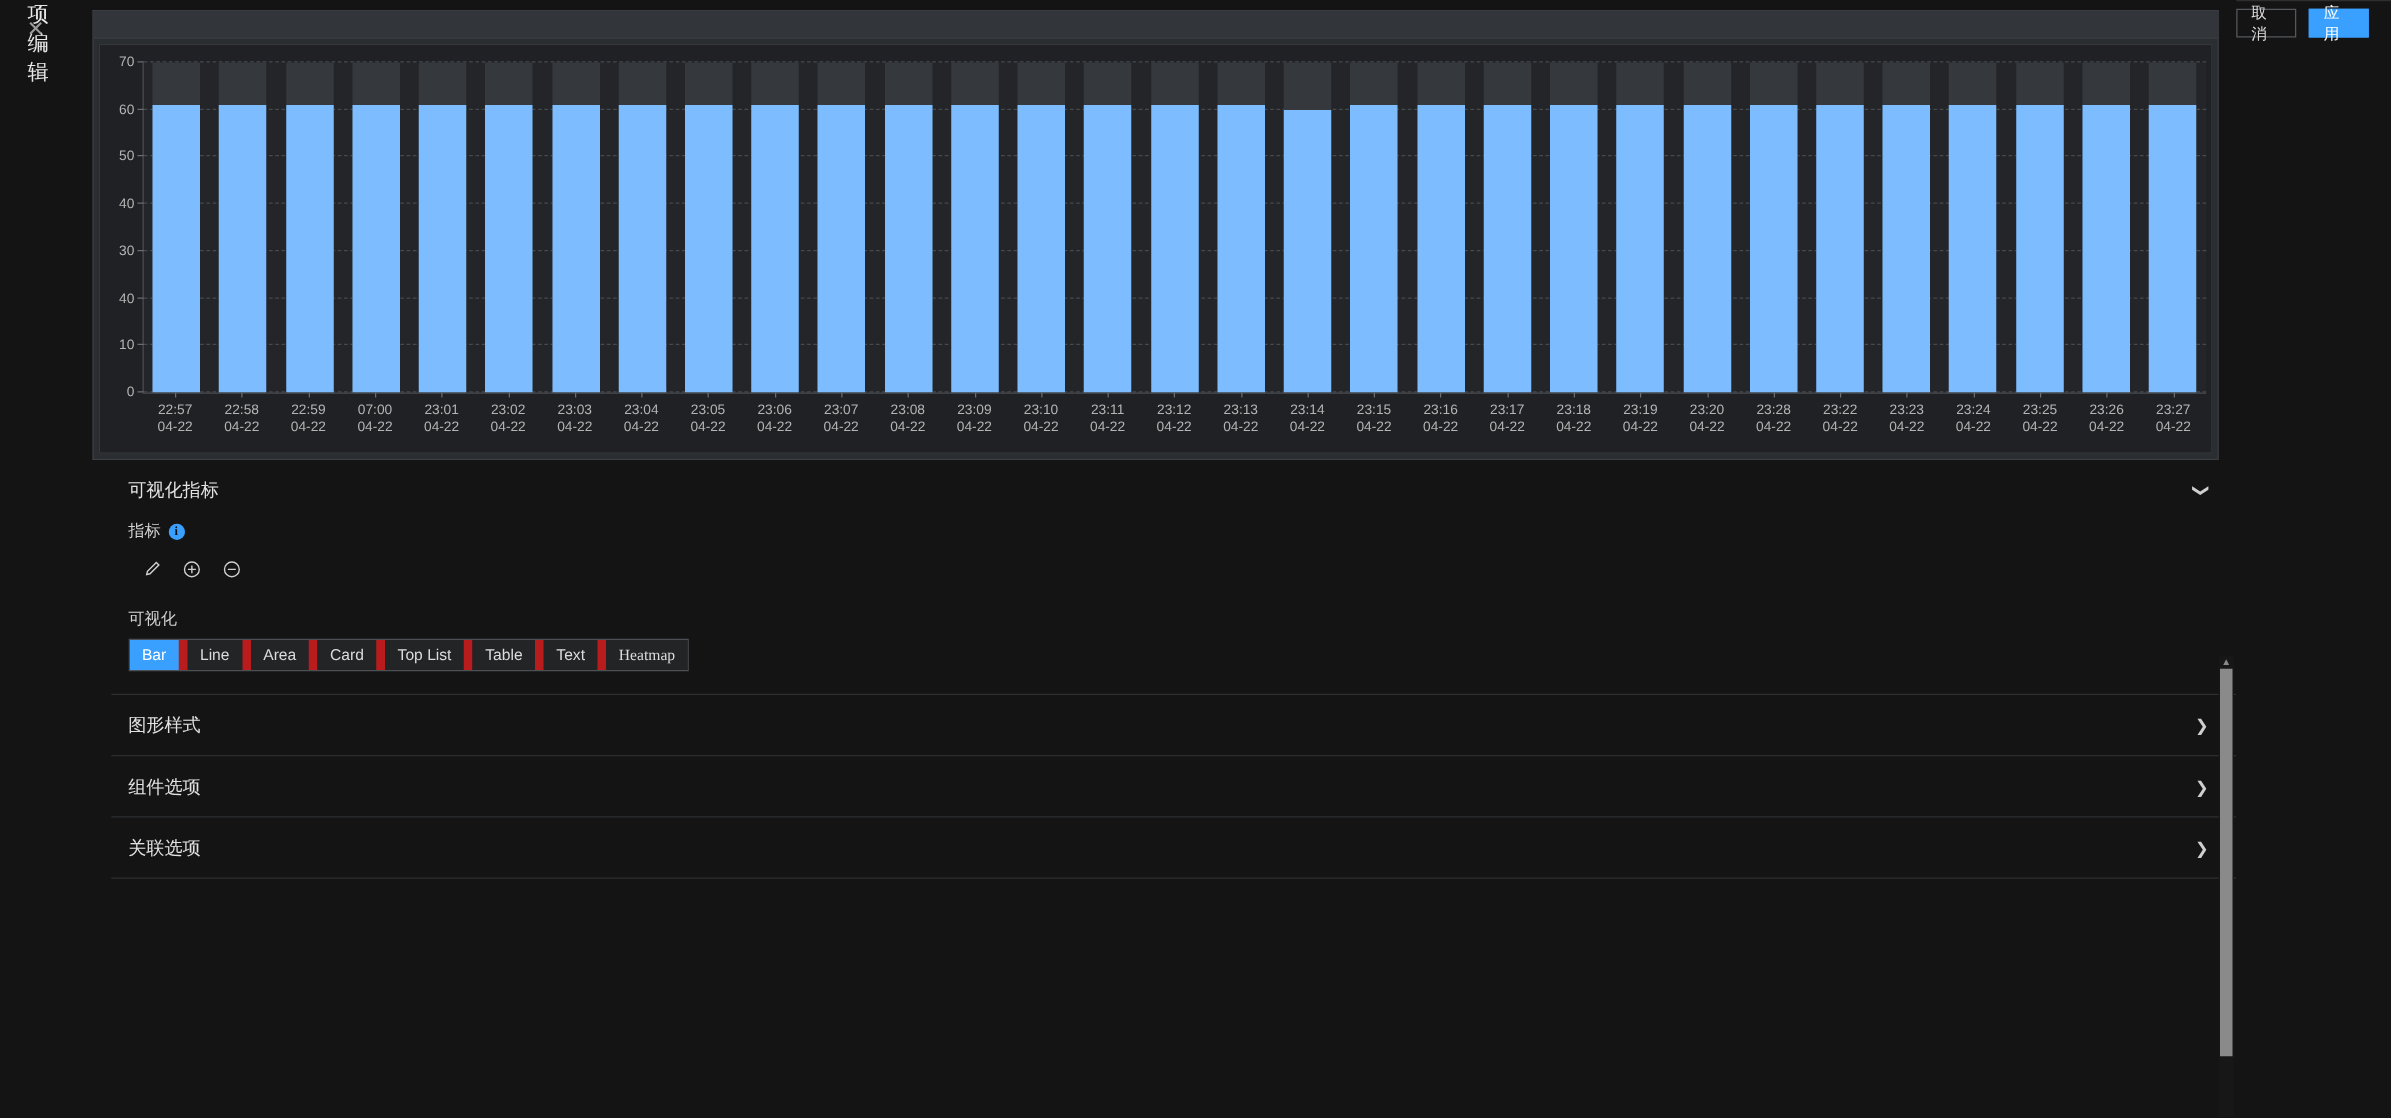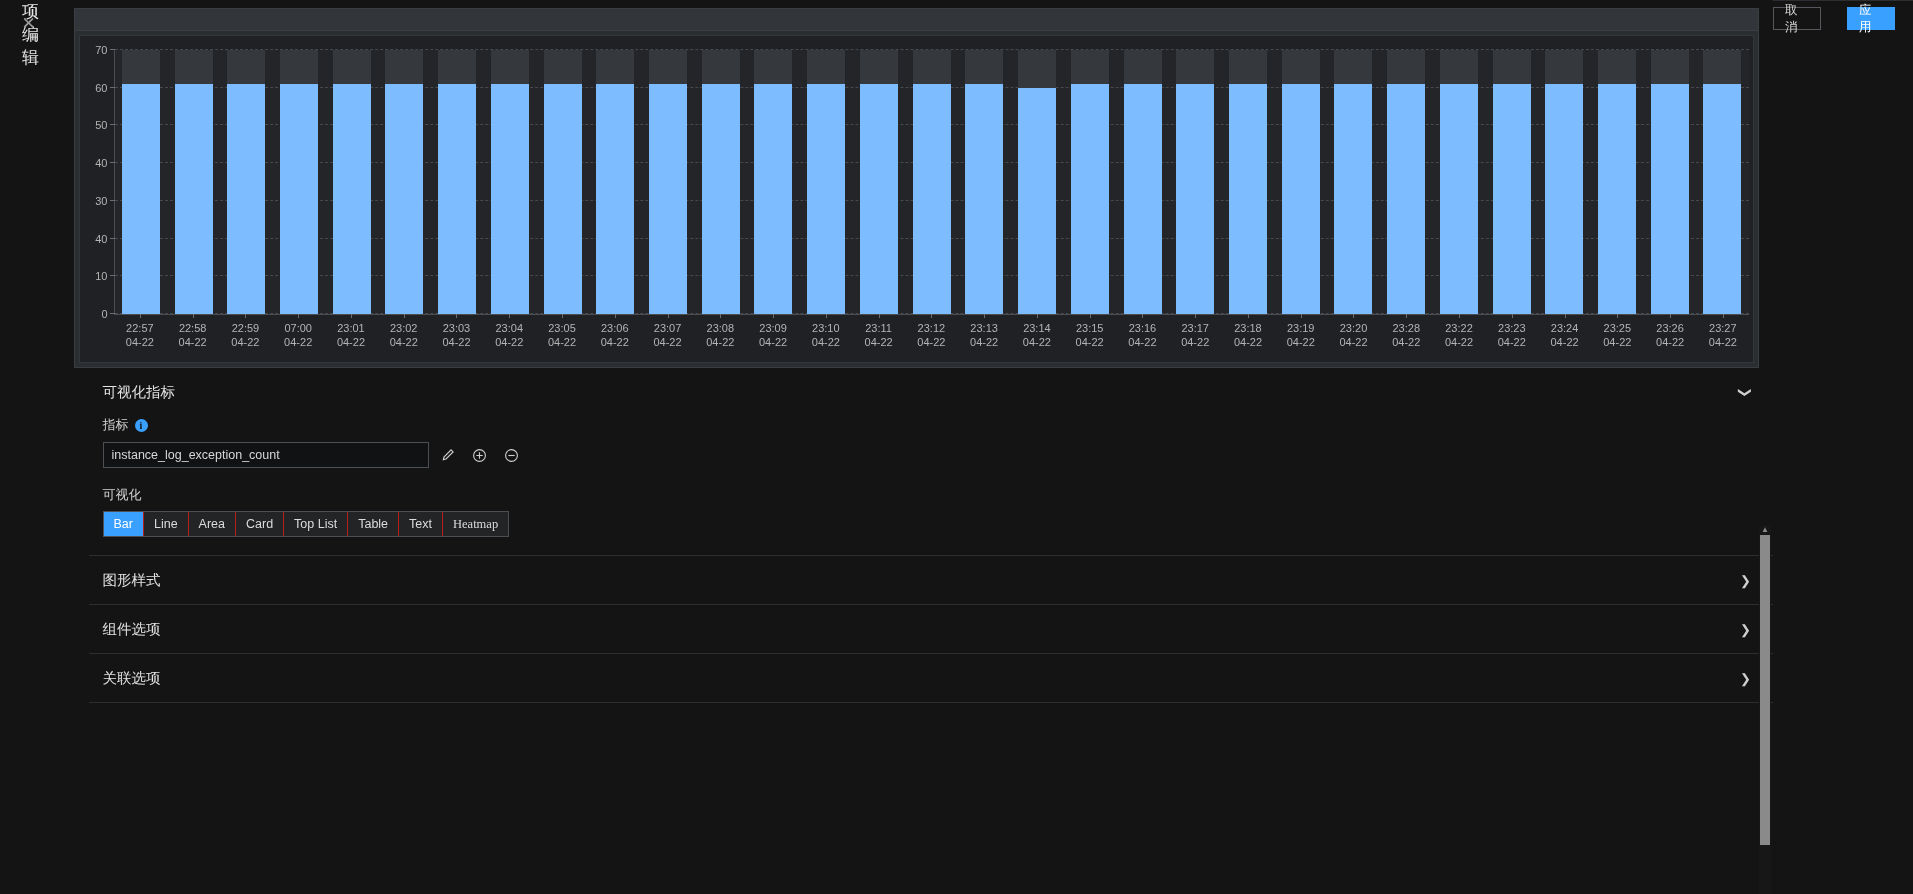--- a/index.html
+++ b/index.html
@@ -185,21 +185,21 @@
 
   .sub-label { font-size: 13px; color: #d2d2d2; margin: 18px 0 7px 0; }
 
   .viz-group { display: inline-flex; border: 1px solid #4c4f53; }
   .viz-btn {
     height: 24px;
     padding: 0 10px;
     display: inline-flex; align-items: center; justify-content: center;
     font-size: 12.5px; color: #dcdcdc;
     background: #232426;
-    border-right: 1px solid #b91c1c;
+    border-right: 7px solid #b91c1c;
     cursor: pointer;
     white-space: nowrap;
   }
   .viz-btn:last-child { border-right: none; font-family: Liberation Serif, serif; }
   .viz-btn.active { background: #3aa0ff; color: #fff; }
 
   
   .scrollbar {
     position: absolute; right: 2px; top: 525px; bottom: 0; width: 12px;
     background: #171717;
@@ -213,21 +213,21 @@
   .scroll-thumb {
     position: absolute; top: 10px; left: 1px; width: 10px; height: 310px;
     background: #8a8a8a; cursor: pointer;
   }
 
   
   .dlg-footer {
     flex: 0 0 36px; height: 36px;
     border-top: 1px solid #2c2e30;
     display: flex; align-items: center; justify-content: flex-end;
-    gap: 26px;
+    gap: 10px;
     padding: 0 18px 0 0;
     background: #141414;
   }
   .btn {
     height: 23px; min-width: 48px;
     padding: 0 11px;
     font-size: 12.5px;
     display: inline-flex; align-items: center; justify-content: center;
     cursor: pointer;
     font-family: "Liberation Sans", sans-serif;
@@ -581,21 +581,20 @@
         <span class="chev down">❯</span>
       </div>
       <div class="section-body">
 
         <div class="field-label">
           <span>指标</span>
           <span class="info-icon">i</span>
         </div>
 
         <div class="metric-row">
-          <input class="metric-input" type="text" value="instance_log_exception_count" style="">
           <span class="icon-btn">
             <svg width="14" height="14" viewBox="0 0 16 16" fill="none" stroke="currentColor" stroke-width="1.3">
               <path d="M11.5 2.2l2.3 2.3-8.1 8.1-3 0.7 0.7-3z"></path>
             </svg>
           </span>
           <span class="icon-btn">
             <svg width="15" height="15" viewBox="0 0 16 16" fill="none" stroke="currentColor" stroke-width="1.2">
               <circle cx="8" cy="8" r="6.3"></circle>
                 <path d="M8 4.6v6.8M4.6 8h6.8"></path>
             </svg>

